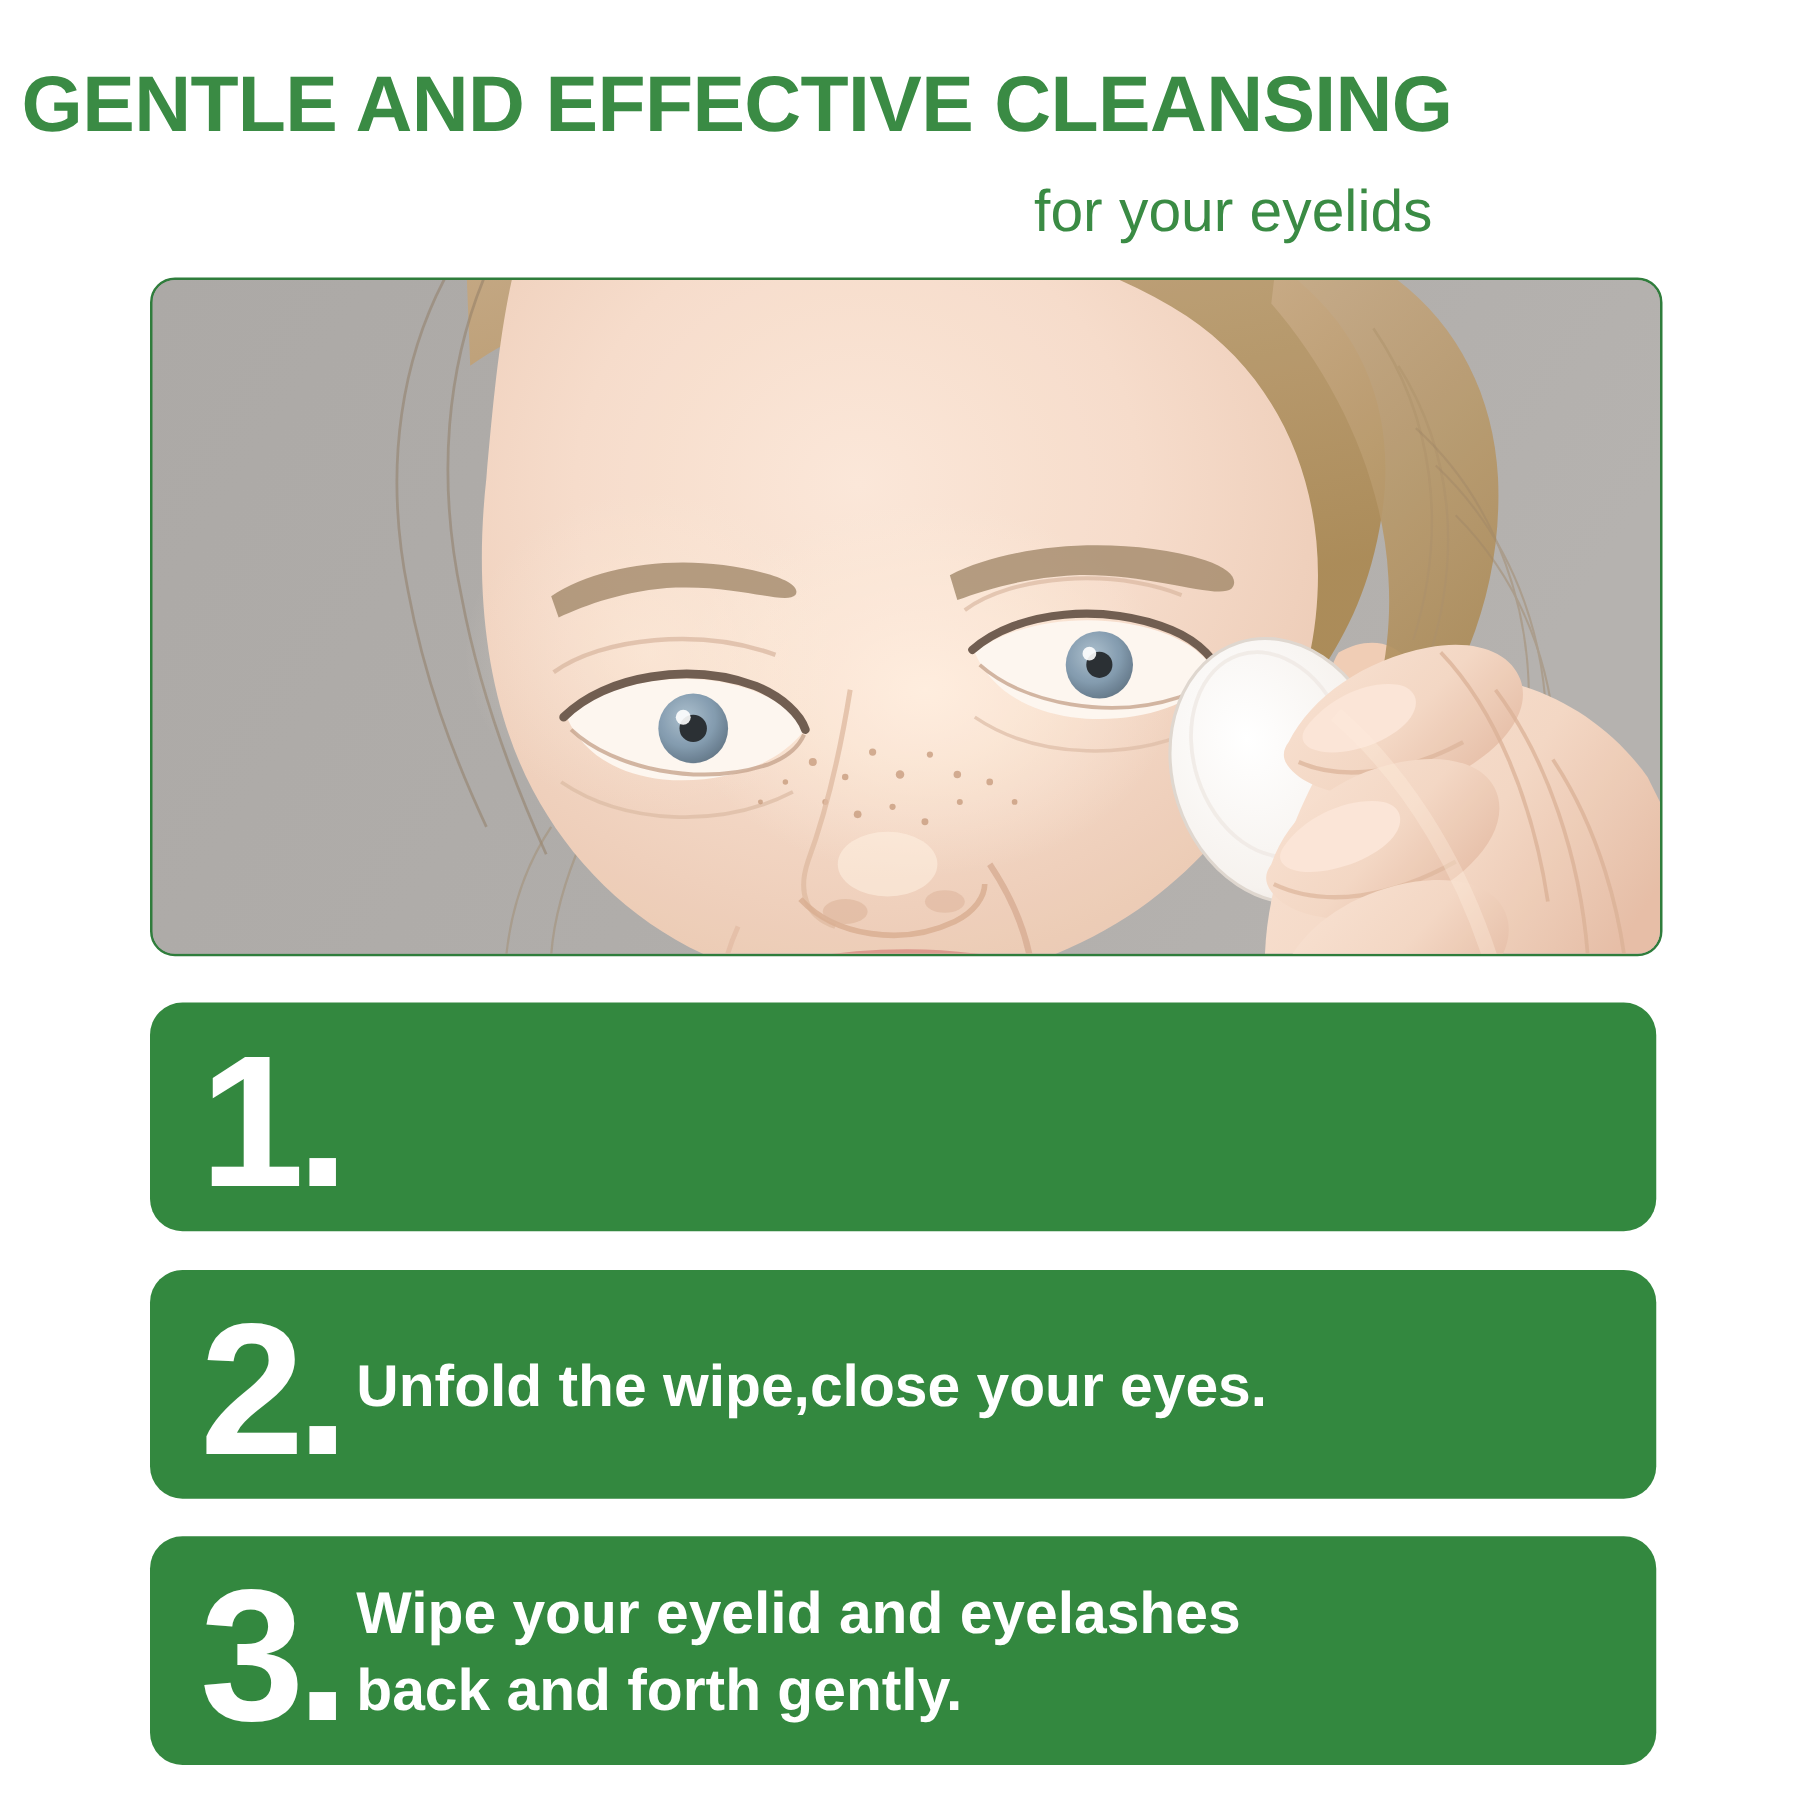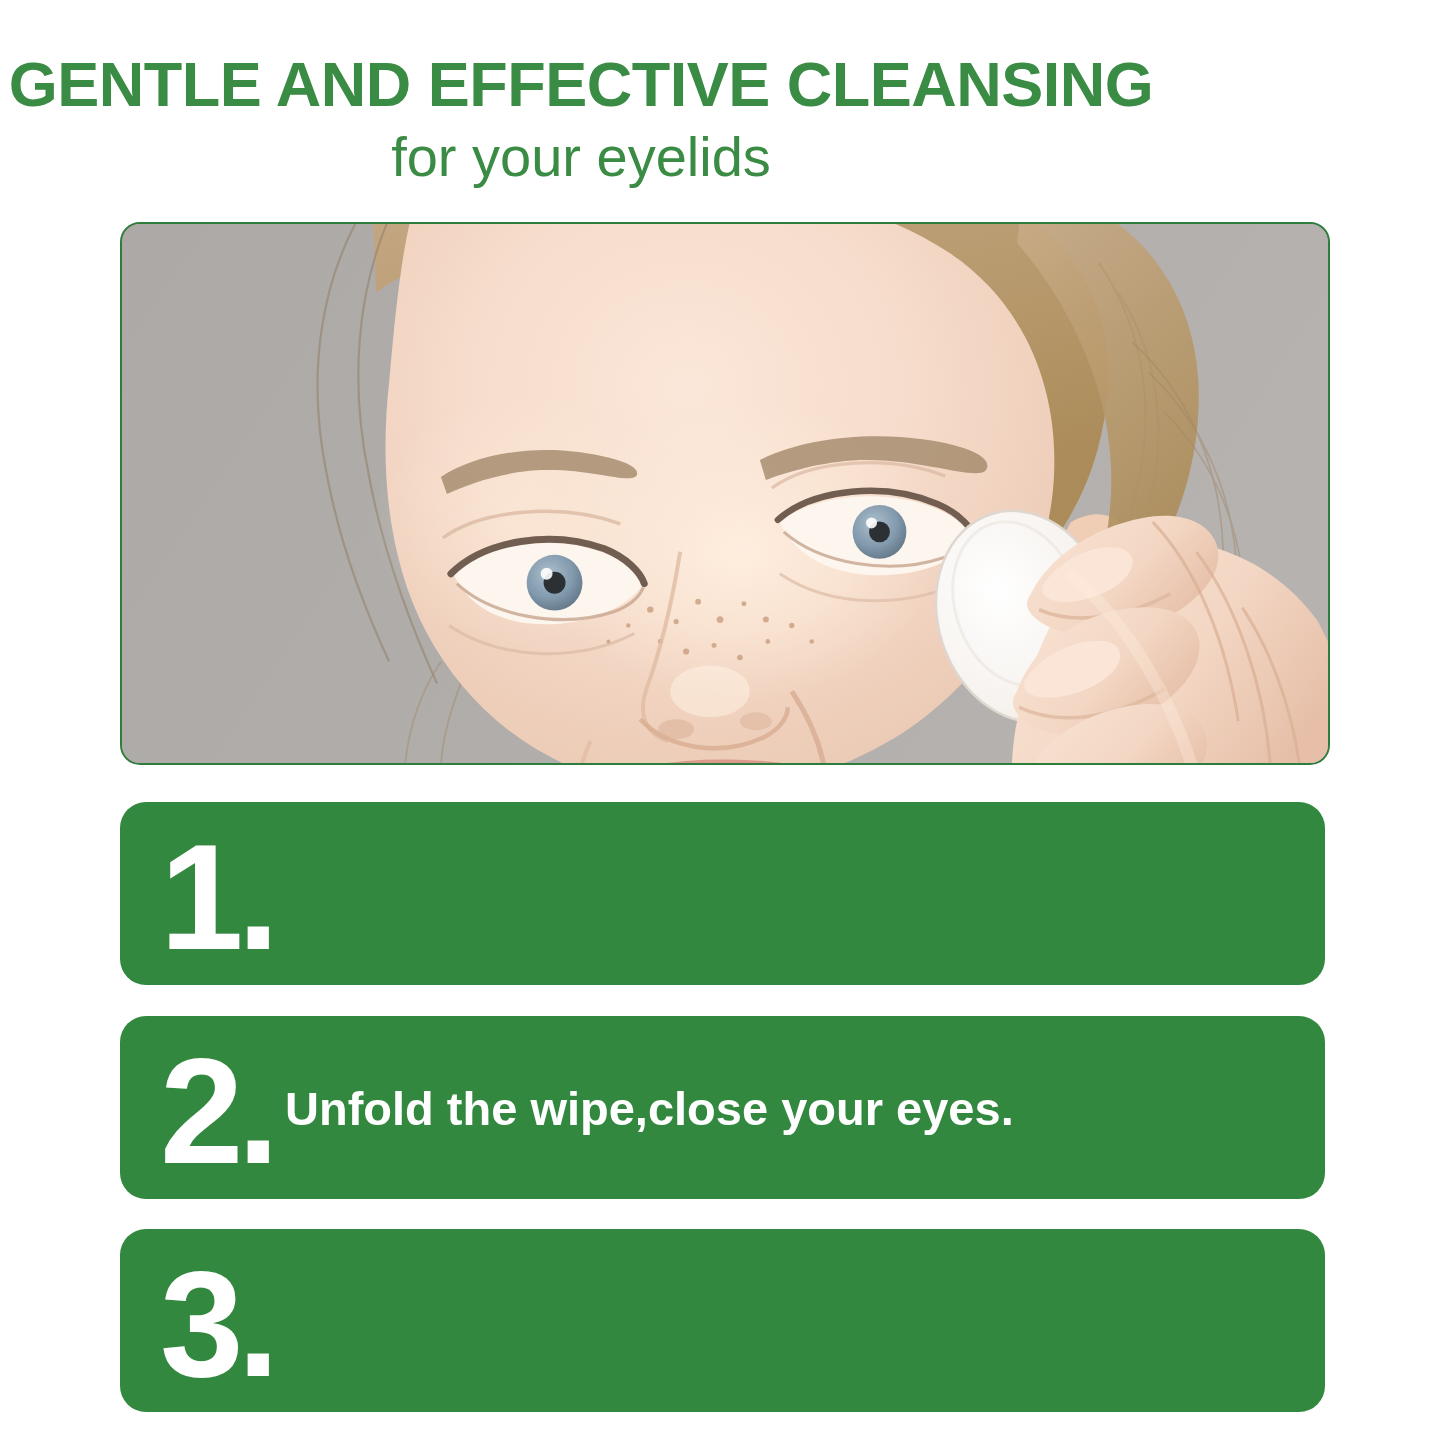--- a/index.html
+++ b/index.html
@@ -14,39 +14,39 @@
     overflow: hidden;
     position: relative;
   }
 
   
   .header {
     position: absolute;
     left: 0;
     top: 0;
     width: 1162px;
-    text-align: center;
+    text-align: right;
   }
   .headline {
     margin: 0;
     padding-top: 52px;
     font-family: "Liberation Sans", sans-serif;
     font-weight: bold;
     font-size: 63px;
     letter-spacing: -0.5px;
     line-height: 1.02;
     color: #3a8b44;
     white-space: nowrap;
   }
   .subhead {
-    margin: 0;
+    margin: 16px;
     padding-top: 12px;
     font-family: "Liberation Sans", sans-serif;
     font-weight: normal;
-    font-size: 56px;
+    font-size: 47px;
     line-height: 1.05;
     color: #3a8b44;
   }
 
   
   .photo-frame {
     position: absolute;
     left: 120px;
     top: 222px;
     width: 1210px;
@@ -330,13 +330,15 @@
   <div class="step-number">1.</div>
 </div>
 
 <div class="step" id="step-2">
   <div class="step-number">2.</div>
   <div class="step-text">Unfold the wipe,close your eyes.</div>
 </div>
 
 <div class="step" id="step-3">
   <div class="step-number">3.</div>
+  <div class="step-text">Wipe your eyelid and eyelashes
+back and forth gently.</div>
 </div>
 
 </body></html>

